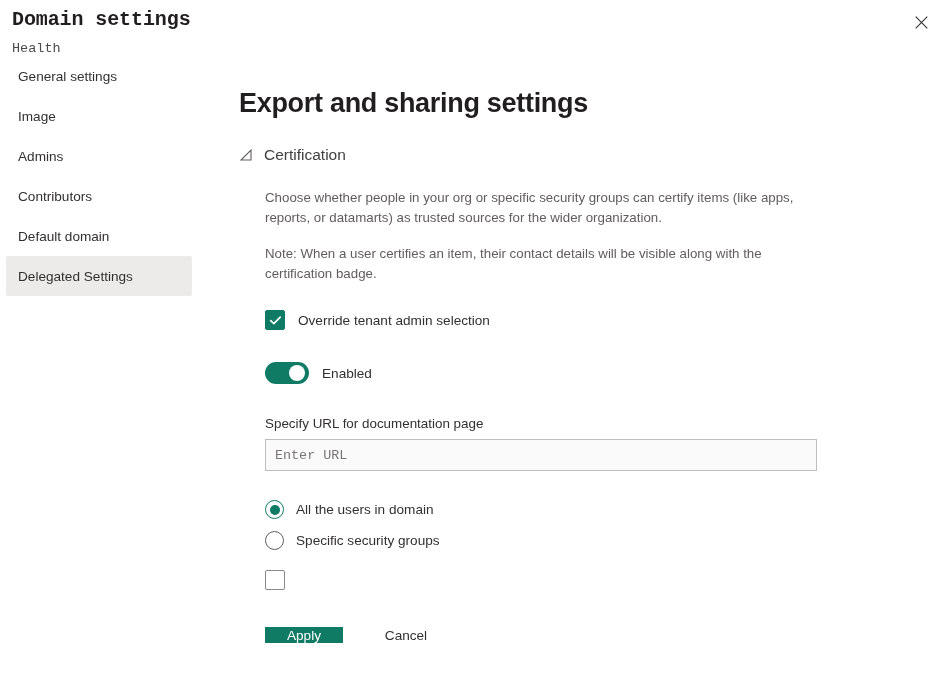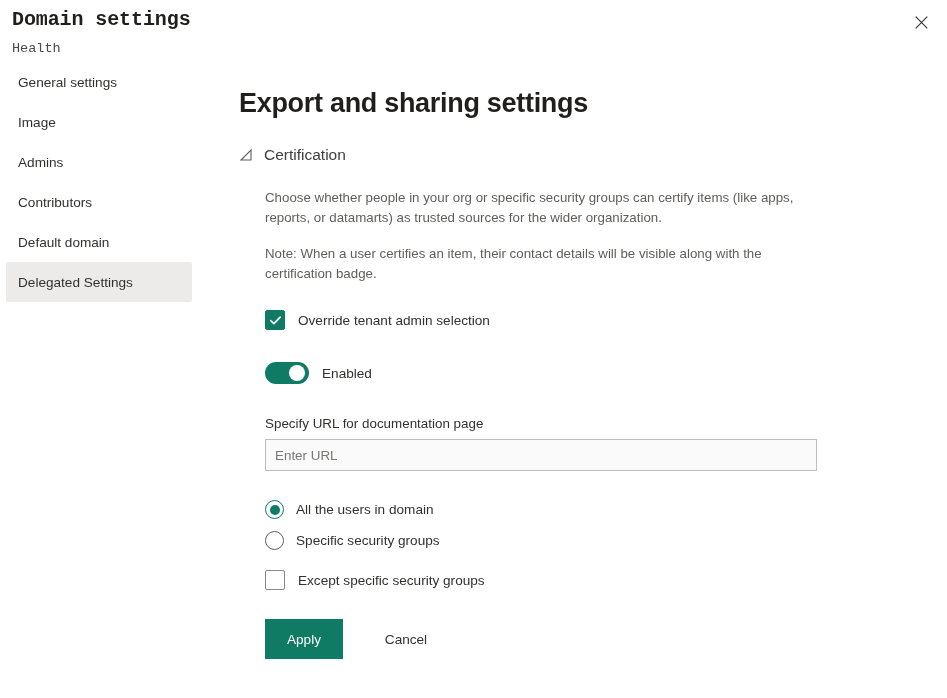--- a/index.html
+++ b/index.html
@@ -52,21 +52,21 @@
     background: none;
     border: none;
     cursor: pointer;
     color: #3b3a39;
     padding: 0;
   }
 
   
   .sidebar {
     position: absolute;
-    top: 62px;
+    top: 56px;
     left: 6px;
     width: 186px;
   }
   .sidebar-item {
     height: 40px;
     display: flex;
     align-items: center;
     padding: 0 12px;
     font-size: 13.6px;
     color: #323130;
@@ -194,21 +194,21 @@
     margin-bottom: 8px;
     display: block;
   }
   .text-input {
     width: 552px;
     height: 32px;
     border: 1px solid #bdbdbb;
     background: #fafafa;
     padding: 0 9px;
     font-size: 13.4px;
-    font-family: Liberation Sans, sans-serif;
+    font-family: Liberation Mono, monospace;
     color: #323130;
     border-radius: 0;
     outline: none;
     display: block;
     margin-bottom: 29px;
   }
   .text-input::placeholder { color: #797775; }
 
   
   .group-label {
@@ -253,21 +253,21 @@
 
   
   .footer {
     display: flex;
     align-items: center;
     gap: 0;
     margin-top: 29px;
   }
   .btn-primary {
     min-width: 78px;
-    height: 40px;
+    height: 16px;
     background: #0f7b64;
     color: #ffffff;
     border: 1px solid #0f7b64;
     font-size: 13.6px;
     font-family: "Liberation Sans", sans-serif;
     padding: 0 16px;
     cursor: pointer;
     border-radius: 0;
   }
   .btn-secondary {
@@ -361,21 +361,20 @@
       <span class="radio-label">All the users in domain</span>
     </div>
 
     <div class="radio-row">
       <span class="radio unselected"></span>
       <span class="radio-label">Specific security groups</span>
     </div>
 
     <div class="check-row except-row">
       <span class="checkbox unchecked"></span>
-      <span class="check-label">Except specific security groups</span>
     </div>
 
     <div class="footer">
       <button class="btn-primary">Apply</button>
       <button class="btn-secondary">Cancel</button>
     </div>
 
   </div>
 </main>
 

